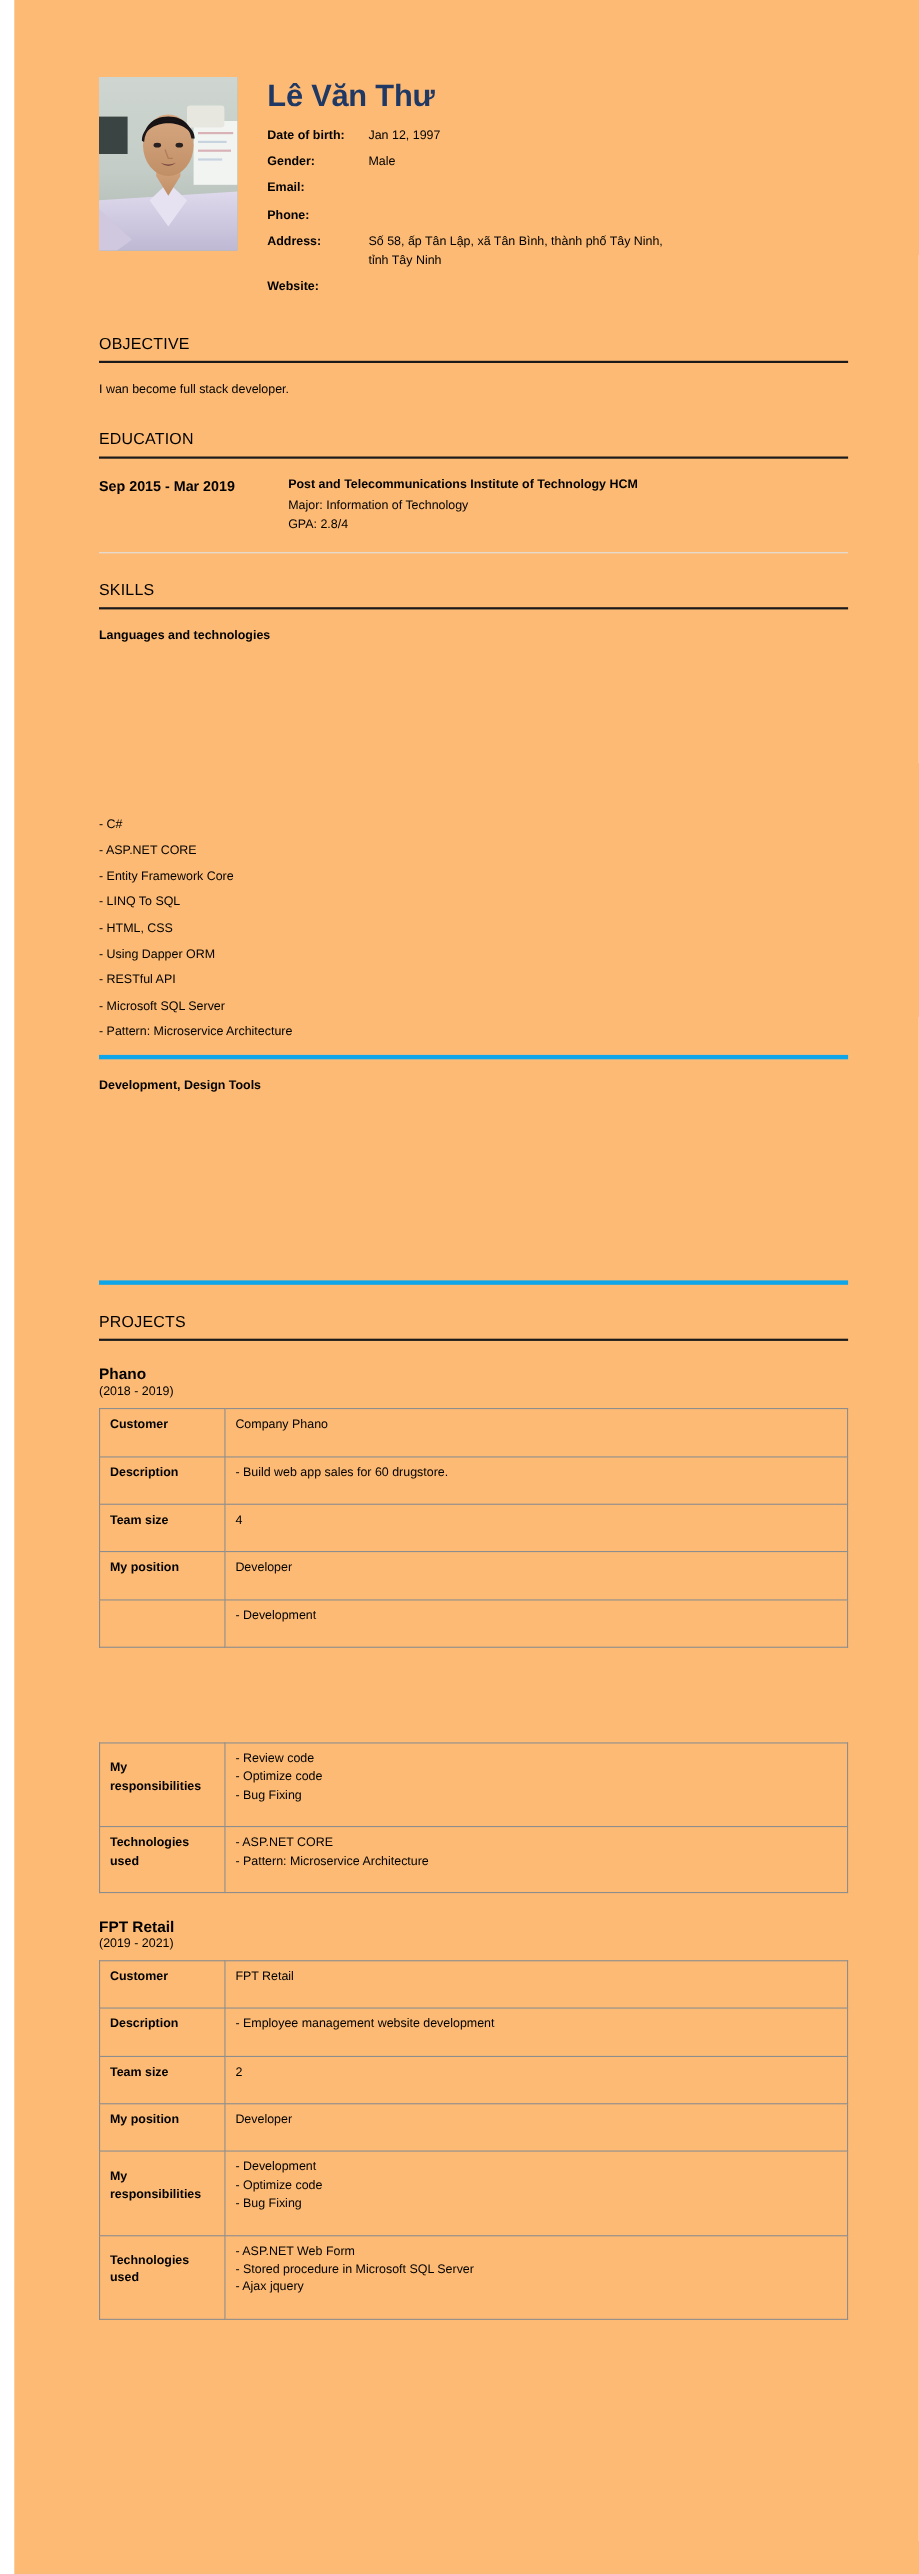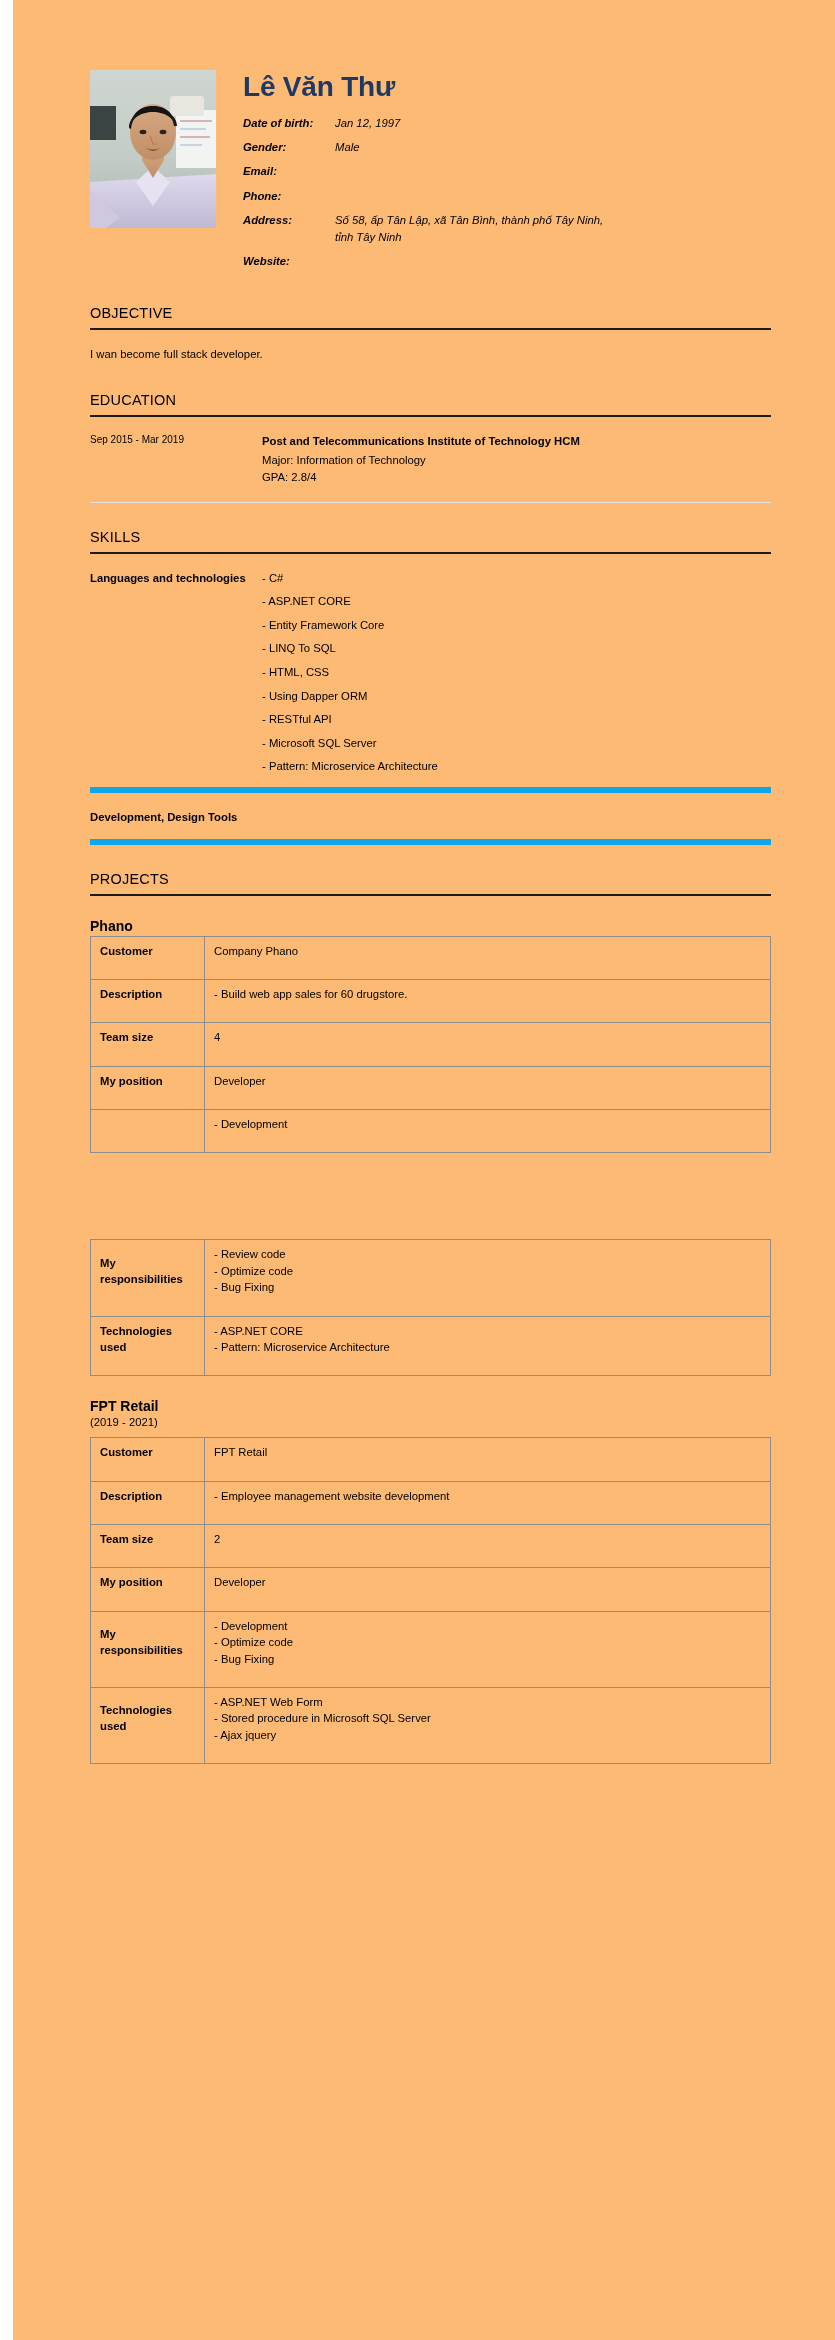--- a/index.html
+++ b/index.html
@@ -53,21 +53,21 @@
     padding-top: 2px;
   }
   .fullname {
     font-size: 28px;
     font-weight: bold;
     line-height: 1.1;
     margin: 0 0 13px 0;
     letter-spacing: -0.2px;
   }
 
-  table.info { border-collapse: collapse; width: 100%; font-style: italic; }
+  table.info { border-collapse: collapse; width: 100%; }
   table.info td {
     font-size: 11.3px;
     line-height: 1.35;
     padding: 0 0 9px 0;
     vertical-align: top;
   }
   td.info-label {
     font-weight: bold;
     width: 92px;
     white-space: nowrap;
@@ -94,32 +94,34 @@
   }
 
   
   .edu-row {
     display: flex;
     padding: 16px 0 15px 0;
     border-bottom: 1px solid #e2e2e2;
   }
   .edu-date {
     flex: 0 0 172px;
-    font-size: 10px;
+    font-size: 13px;
     line-height: 1.45;
+    font-weight: bold;
   }
   .edu-body { flex: 1 1 auto; font-size: 11.3px; line-height: 1.55; }
   .edu-school { font-weight: bold; display: block; margin-bottom: 1px; }
   .edu-line { display: block; }
 
   
   .skill-row {
     display: flex;
     padding: 16px 0 13px 0;
-    border-bottom: 6px solid #0ea5e9;
+    border-bottom: 4px solid #0ea5e9;
+    flex-direction: column;
   }
   .skill-label {
     flex: 0 0 172px;
     font-size: 11.3px;
     font-weight: bold;
     line-height: 1.45;
     padding-right: 8px;
   }
   .skill-items { flex: 1 1 auto; }
   .skill-item {
@@ -298,20 +300,21 @@
       <div class="skill-row">
         <div class="skill-label">Development, Design Tools</div>
       </div>
     </div>
 
     <div class="section">
       <div class="sec-head">PROJECTS</div>
 
       <div class="proj">
         <div class="proj-title">Phano</div>
+        <div class="proj-years">(2018 - 2019)</div>
 
         <table class="ptable">
           <tbody>
             <tr>
               <td class="p-key">Customer</td>
               <td class="p-val">Company Phano</td>
             </tr>
             <tr>
               <td class="p-key">Description</td>
               <td class="p-val">- Build web app sales for 60 drugstore.</td>

